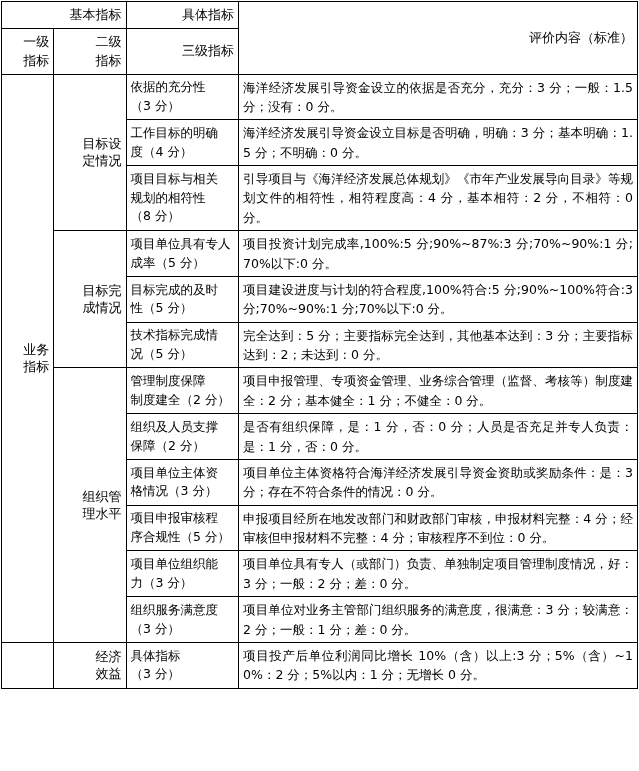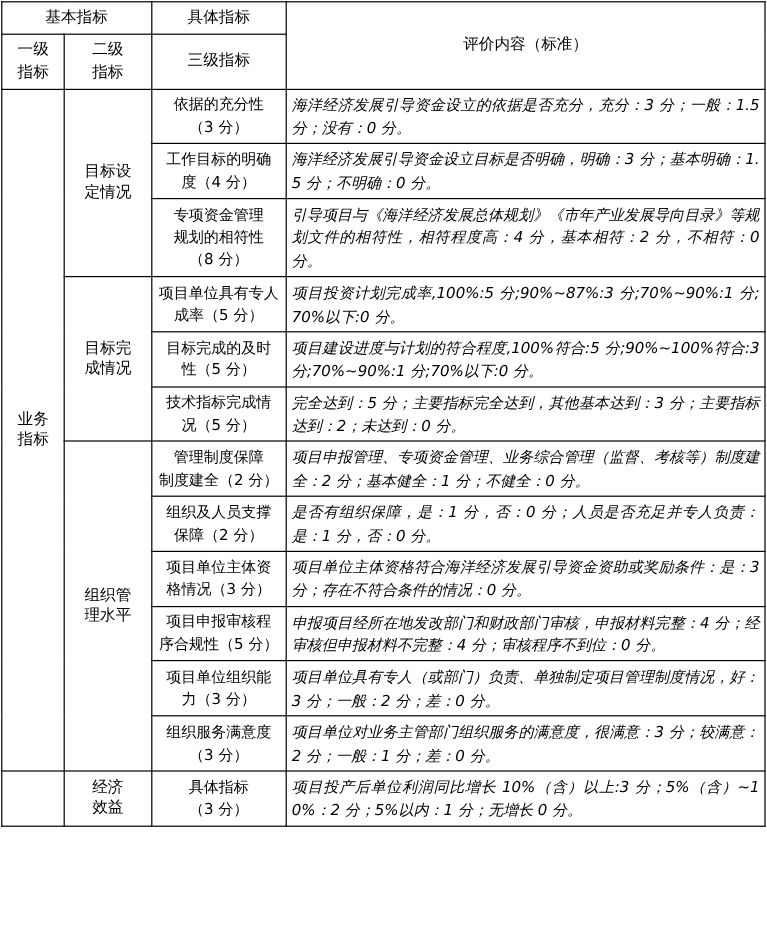--- a/index.html
+++ b/index.html
@@ -25,35 +25,33 @@
     margin: 1px 0 0 1px;
     font-size: 12.5px;
     line-height: 1.5;
   }
   table.eval td {
     border: 1px solid #000;
     padding: 3px 4px;
     vertical-align: middle;
     word-break: break-all;
   }
-  .hdr { text-align: center; font-size: 13px; }
+  .hdr { text-align: right; font-size: 13px; }
   .vert-label {
-    text-align: center;
+    text-align: right;
     font-size: 13px;
     line-height: 1.35;
   }
   .content-cell {
     text-align: justify;
     text-justify: inter-ideograph;
     font-size: 12.5px;
     line-height: 1.55;
-    font-style: italic;
   }
   .idx-cell {
-    text-align: center;
     font-size: 12.5px;
     line-height: 1.5;
     border-radius: 14px;
   }
   .col-a { width: 52px; }
   .col-b { width: 72px; }
   .col-c { width: 112px; }
   .col-d { width: 397px; }
 </style>
 </head>
@@ -106,21 +104,21 @@
       <tr>
         <td class="idx-cell">
           <div>工作目标的明确</div>
           <div>度（4 分）</div>
         </td>
         <td class="content-cell">海洋经济发展引导资金设立目标是否明确，明确：3 分；基本明确：1.5 分；不明确：0 分。</td>
       </tr>
 
       <tr>
         <td class="idx-cell">
-          <div>专项资金管理</div>
+          <div>项目目标与相关</div>
           <div>规划的相符性</div>
           <div>（8 分）</div>
         </td>
         <td class="content-cell">引导项目与《海洋经济发展总体规划》《市年产业发展导向目录》等规划文件的相符性，相符程度高：4 分，基本相符：2 分，不相符：0 分。</td>
       </tr>
 
       <tr>
         <td class="vert-label" rowspan="3">
           <div>目标完</div>
           <div>成情况</div>

